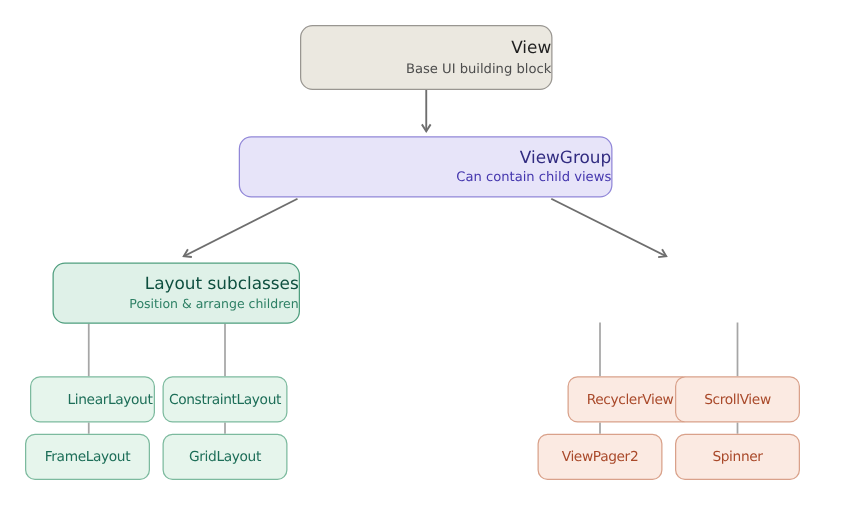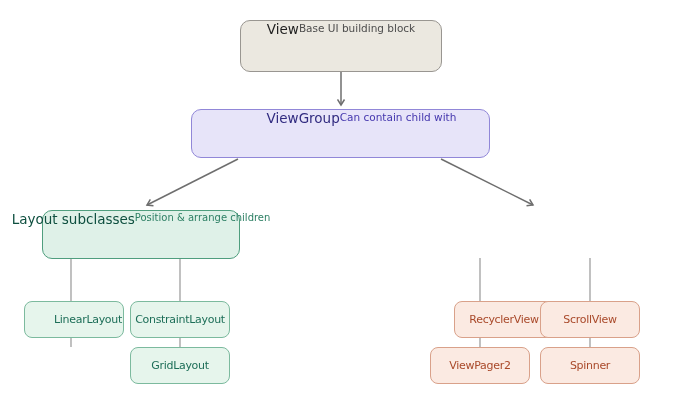--- a/index.html
+++ b/index.html
@@ -14,22 +14,22 @@
   html,body{margin:0;padding:0;background:#ffffff;}
   .canvas{
     position:relative; width:680px; height:420px; background:#ffffff; overflow:hidden;
     font-family:"DejaVu Sans","Liberation Sans",sans-serif;
   }
   .connectors{position:absolute; left:0; top:0; width:680px; height:420px;}
   .connectors .arrow{stroke:var(--arrow); stroke-width:1.5; fill:none;}
   .connectors .plain{stroke:var(--line); stroke-width:1.4; fill:none;}
   .connectors marker path{stroke:var(--arrow); fill:none; stroke-width:1.5;}
   .node{
-    position:absolute; box-sizing:border-box; display:flex; flex-direction:row;
-    align-items:flex-start; justify-content:center; text-align:center;
+    position:absolute; box-sizing:border-box; display:flex; flex-direction:column;
+    align-items:flex-end; justify-content:center; text-align:center;
   }
   .node .title{white-space:nowrap;}
   .node .subtitle{white-space:nowrap;}
   .node-view{
     left:240px; top:20px; width:202px; height:52px;
     background:var(--view-fill); border:1.3px solid var(--view-border); border-radius:10px;
   }
   .node-view .title{font-size:13.5px; color:var(--view-title); line-height:1.3;}
   .node-view .subtitle{font-size:10.5px; color:var(--view-subtitle); line-height:1.35;}
   .node-viewgroup{
@@ -90,31 +90,32 @@
     <line class="plain" x1="590" y1="338" x2="590" y2="347"></line>
   </svg>
 
   <div class="node node-view">
     <div class="title">View</div>
     <div class="subtitle">Base UI building block</div>
   </div>
 
   <div class="node node-viewgroup">
     <div class="title">ViewGroup</div>
-    <div class="subtitle">Can contain child with</div>
+    <div class="subtitle">Can contain child views</div>
   </div>
 
   <div class="node node-layouts">
     <div class="title">Layout subclasses</div>
     <div class="subtitle">Position &amp; arrange children</div>
   </div>
 
 
   <div class="leaf leaf-green pos-l1">LinearLayout</div>
   <div class="leaf leaf-green pos-l2">ConstraintLayout</div>
+  <div class="leaf leaf-green pos-l3">FrameLayout</div>
   <div class="leaf leaf-green pos-l4">GridLayout</div>
 
   <div class="leaf leaf-orange pos-r1">RecyclerView</div>
   <div class="leaf leaf-orange pos-r2">ScrollView</div>
   <div class="leaf leaf-orange pos-r3">ViewPager2</div>
   <div class="leaf leaf-orange pos-r4">Spinner</div>
 
 </div>
 
 </body></html>

